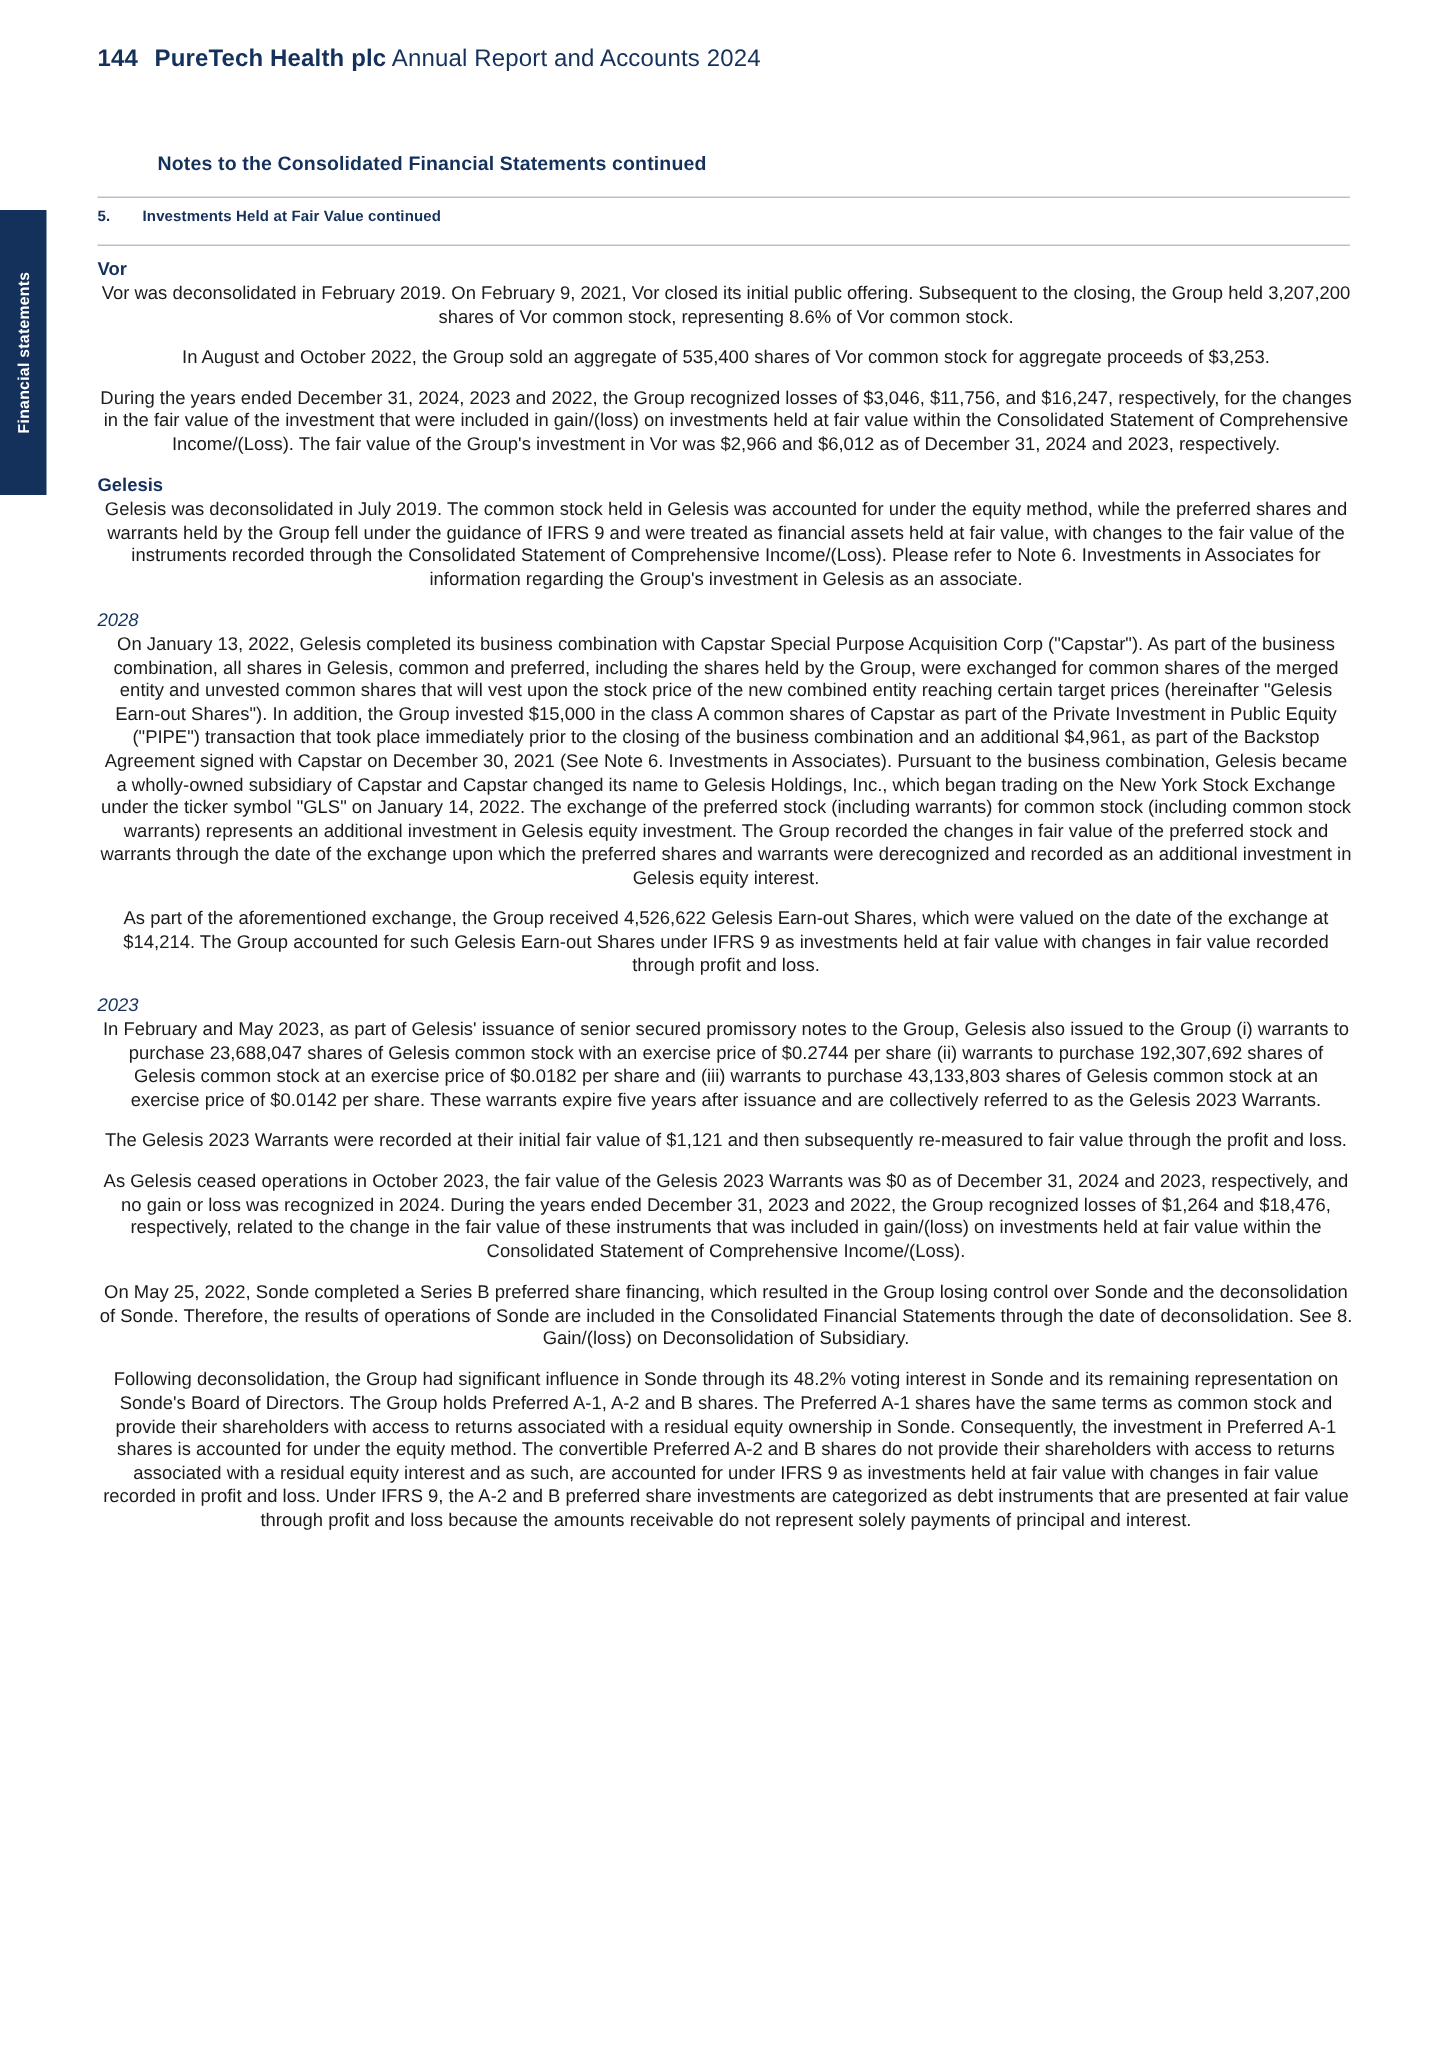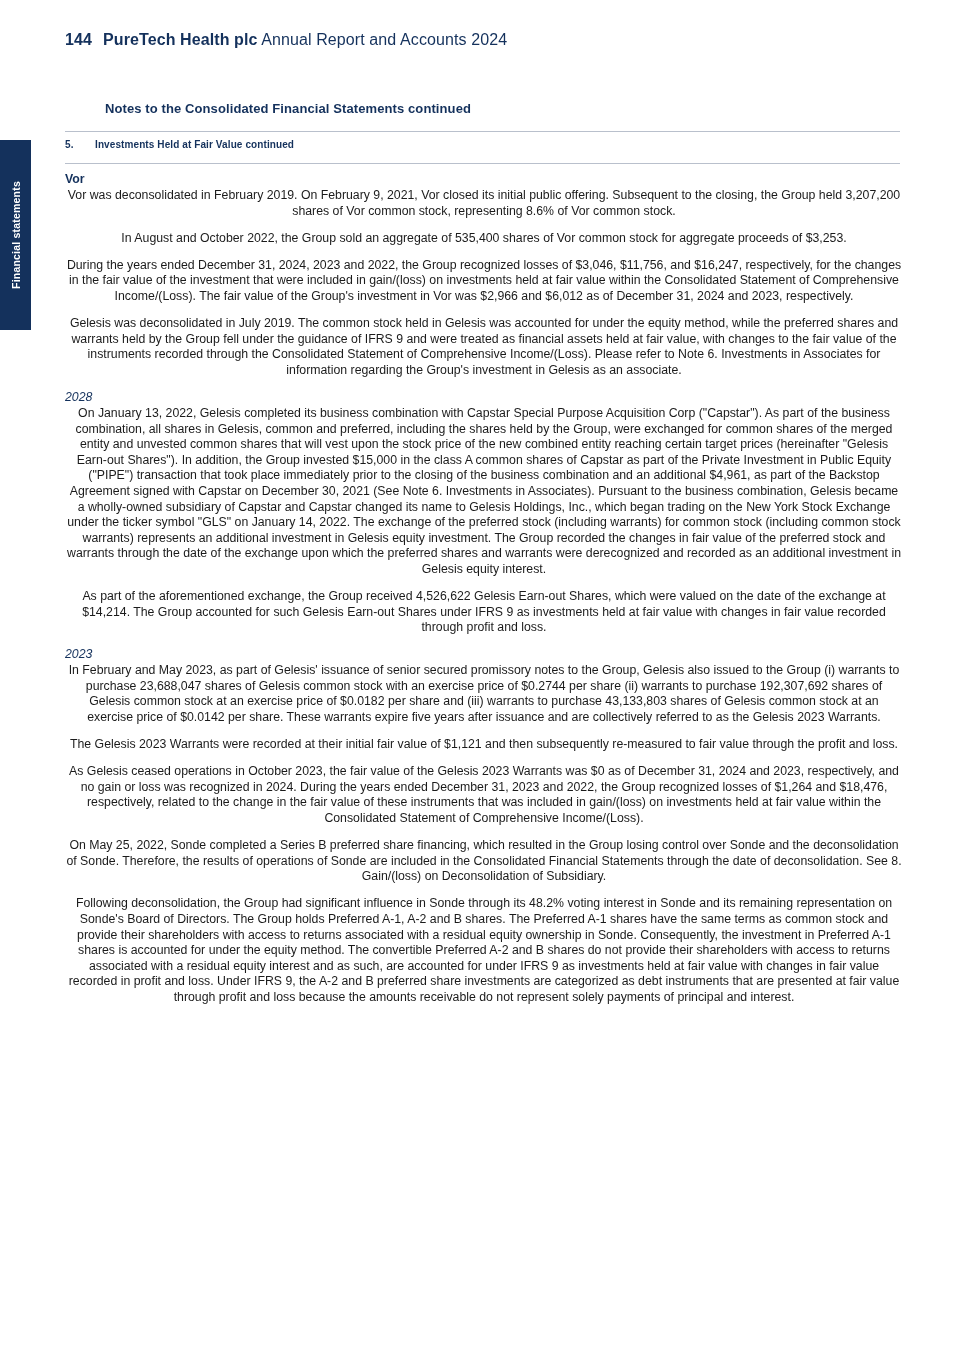--- a/index.html
+++ b/index.html
@@ -155,20 +155,21 @@
   </div>
   <div class="rule rule-bottom"></div>
 
   <div class="content">
 
     <div class="sub-head">Vor</div>
     <p class="para">Vor was deconsolidated in February 2019. On February 9, 2021, Vor closed its initial public offering. Subsequent to the closing, the Group held 3,207,200 shares of Vor common stock, representing 8.6% of Vor common stock.</p>
     <p class="para">In August and October 2022, the Group sold an aggregate of 535,400 shares of Vor common stock for aggregate proceeds of $3,253.</p>
     <p class="para">During the years ended December 31, 2024, 2023 and 2022, the Group recognized losses of $3,046, $11,756, and $16,247, respectively, for the changes in the fair value of the investment that were included in gain/(loss) on investments held at fair value within the Consolidated Statement of Comprehensive Income/(Loss). The fair value of the Group's investment in Vor was $2,966 and $6,012 as of December 31, 2024 and 2023, respectively.</p>
 
+    <div class="sub-head">Gelesis</div>
     <p class="para">Gelesis was deconsolidated in July 2019. The common stock held in Gelesis was accounted for under the equity method, while the preferred shares and warrants held by the Group fell under the guidance of IFRS 9 and were treated as financial assets held at fair value, with changes to the fair value of the instruments recorded through the Consolidated Statement of Comprehensive Income/(Loss). Please refer to Note 6. Investments in Associates for information regarding the Group's investment in Gelesis as an associate.</p>
     <div class="year-head">2028</div>
     <p class="para">On January 13, 2022, Gelesis completed its business combination with Capstar Special Purpose Acquisition Corp ("Capstar"). As part of the business combination, all shares in Gelesis, common and preferred, including the shares held by the Group, were exchanged for common shares of the merged entity and unvested common shares that will vest upon the stock price of the new combined entity reaching certain target prices (hereinafter "Gelesis Earn-out Shares"). In addition, the Group invested $15,000 in the class A common shares of Capstar as part of the Private Investment in Public Equity ("PIPE") transaction that took place immediately prior to the closing of the business combination and an additional $4,961, as part of the Backstop Agreement signed with Capstar on December 30, 2021 (See Note 6. Investments in Associates). Pursuant to the business combination, Gelesis became a wholly-owned subsidiary of Capstar and Capstar changed its name to Gelesis Holdings, Inc., which began trading on the New York Stock Exchange under the ticker symbol "GLS" on January 14, 2022. The exchange of the preferred stock (including warrants) for common stock (including common stock warrants) represents an additional investment in Gelesis equity investment. The Group recorded the changes in fair value of the preferred stock and warrants through the date of the exchange upon which the preferred shares and warrants were derecognized and recorded as an additional investment in Gelesis equity interest.</p>
     <p class="para">As part of the aforementioned exchange, the Group received 4,526,622 Gelesis Earn-out Shares, which were valued on the date of the exchange at $14,214. The Group accounted for such Gelesis Earn-out Shares under IFRS 9 as investments held at fair value with changes in fair value recorded through profit and loss.</p>
     <div class="year-head">2023</div>
     <p class="para">In February and May 2023, as part of Gelesis' issuance of senior secured promissory notes to the Group, Gelesis also issued to the Group (i) warrants to purchase 23,688,047 shares of Gelesis common stock with an exercise price of $0.2744 per share (ii) warrants to purchase 192,307,692 shares of Gelesis common stock at an exercise price of $0.0182 per share and (iii) warrants to purchase 43,133,803 shares of Gelesis common stock at an exercise price of $0.0142 per share. These warrants expire five years after issuance and are collectively referred to as the Gelesis 2023 Warrants.</p>
     <p class="para">The Gelesis 2023 Warrants were recorded at their initial fair value of $1,121 and then subsequently re-measured to fair value through the profit and loss.</p>
     <p class="para">As Gelesis ceased operations in October 2023, the fair value of the Gelesis 2023 Warrants was $0 as of December 31, 2024 and 2023, respectively, and no gain or loss was recognized in 2024. During the years ended December 31, 2023 and 2022, the Group recognized losses of $1,264 and $18,476, respectively, related to the change in the fair value of these instruments that was included in gain/(loss) on investments held at fair value within the Consolidated Statement of Comprehensive Income/(Loss).</p>
 
     <p class="para">On May 25, 2022, Sonde completed a Series B preferred share financing, which resulted in the Group losing control over Sonde and the deconsolidation of Sonde. Therefore, the results of operations of Sonde are included in the Consolidated Financial Statements through the date of deconsolidation. See 8. Gain/(loss) on Deconsolidation of Subsidiary.</p>

